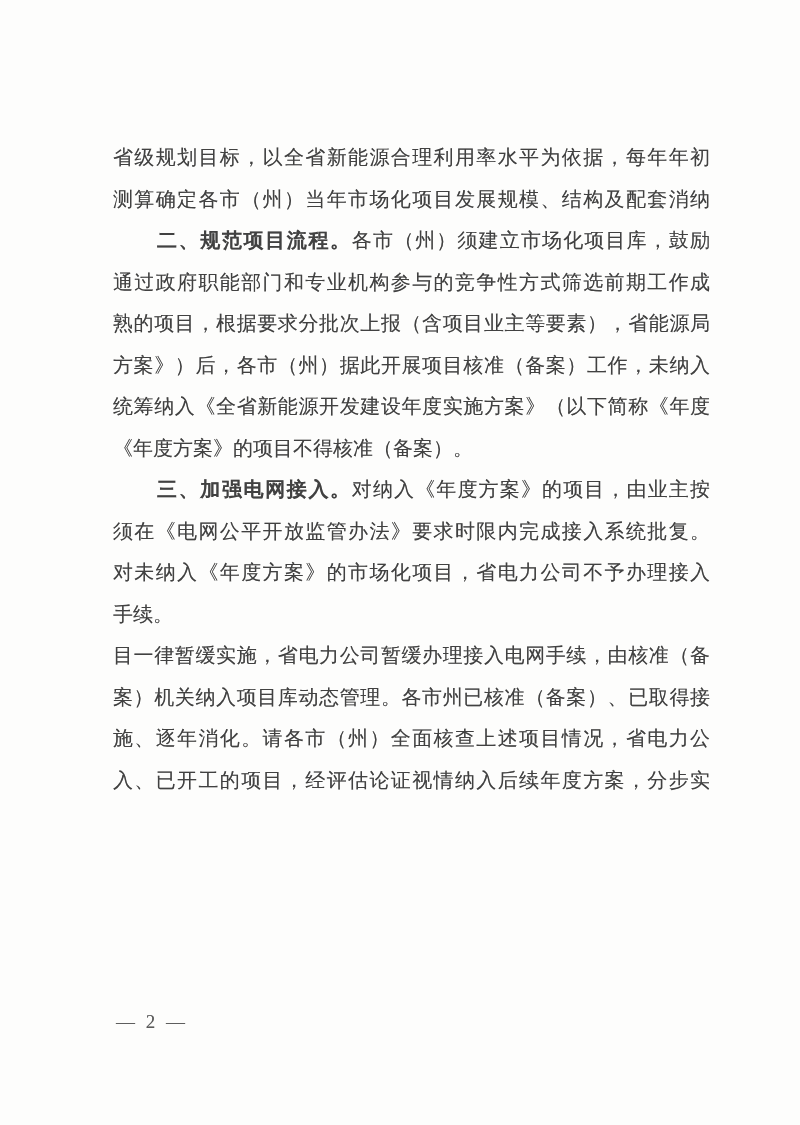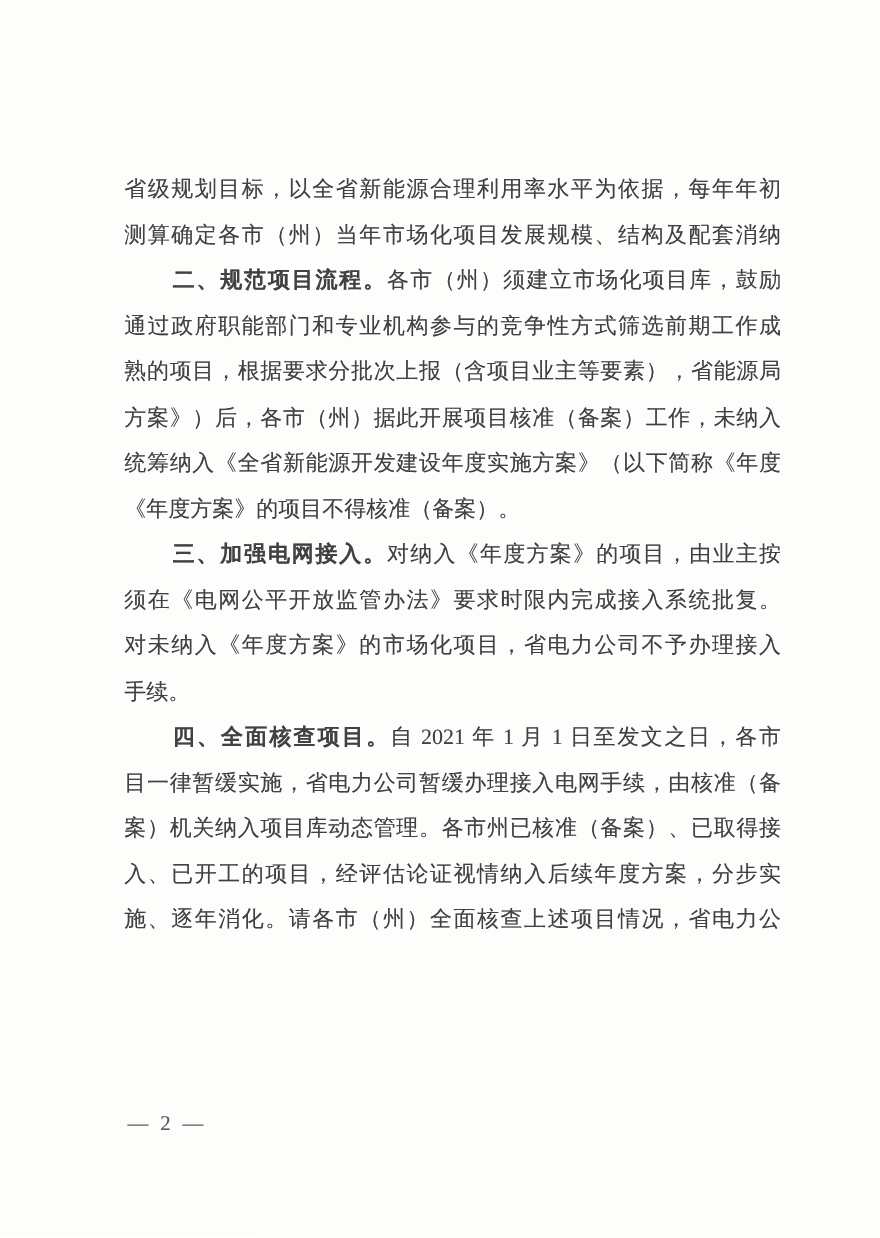--- a/index.html
+++ b/index.html
@@ -8,21 +8,21 @@
     width: 800px;
     height: 1125px;
     background: #fdfdfc;
     overflow: hidden;
     font-family: "Liberation Serif", "DejaVu Serif", serif;
     color: #414141;
   }
   .text-block {
     position: absolute;
     left: 113px;
-    top: 152px;
+    top: 137px;
     width: 597px;
     filter: blur(0.3px);
   }
   .line {
     font-size: 20px;
     height: 41.5px;
     line-height: 41.5px;
     text-align: justify;
     text-align-last: justify;
     overflow: hidden;
@@ -78,27 +78,26 @@
 
       <div class="line indent"><span class="lead">三、加强电网接入。</span><span>对纳入《年度方案》的项目，由业主按</span></div>
 
 
       <div class="line"><span class="lead"></span><span>须在《电网公平开放监管办法》要求时限内完成接入系统批复。</span></div>
 
       <div class="line"><span class="lead"></span><span>对未纳入《年度方案》的市场化项目，省电力公司不予办理接入</span></div>
 
       <div class="line no-justify"><span class="lead"></span><span>手续。</span></div>
 
-      <div class="line indent"><span class="lead">四、全面核查项目。</span><span>自 2021 年 1 月 1 日至发文之日，各市</span></div>
 
 
       <div class="line"><span class="lead"></span><span>目一律暂缓实施，省电力公司暂缓办理接入电网手续，由核准（备</span></div>
 
       <div class="line"><span class="lead"></span><span>案）机关纳入项目库动态管理。各市州已核准（备案）、已取得接</span></div>
 
+      <div class="line"><span class="lead"></span><span>施、逐年消化。请各市（州）全面核查上述项目情况，省电力公</span></div>
+
       <div class="line"><span class="lead"></span><span>入、已开工的项目，经评估论证视情纳入后续年度方案，分步实</span></div>
-
-      <div class="line"><span class="lead"></span><span>施、逐年消化。请各市（州）全面核查上述项目情况，省电力公</span></div>
     </div>
 
   <div class="page-number">— 2 —</div>
 
 </div>
 
 </body></html>

